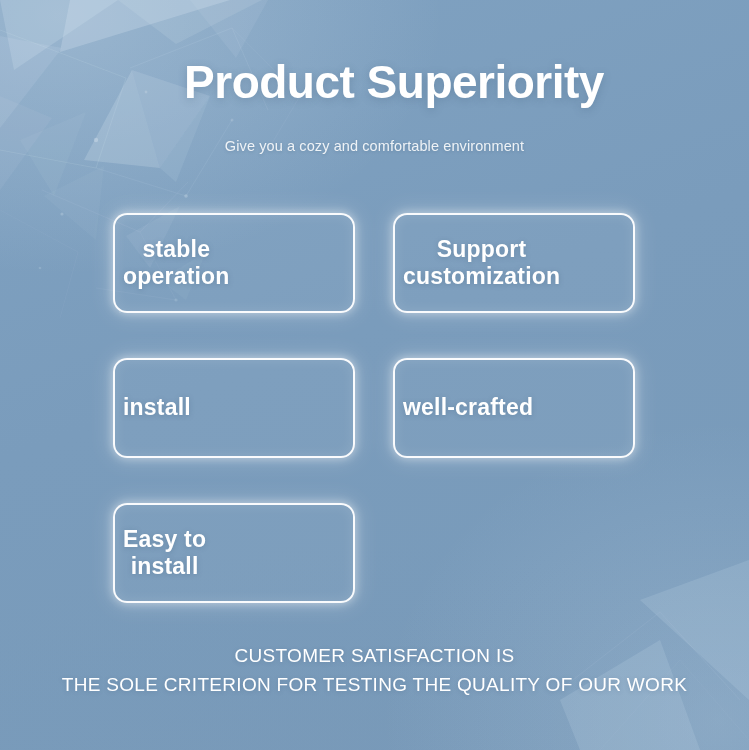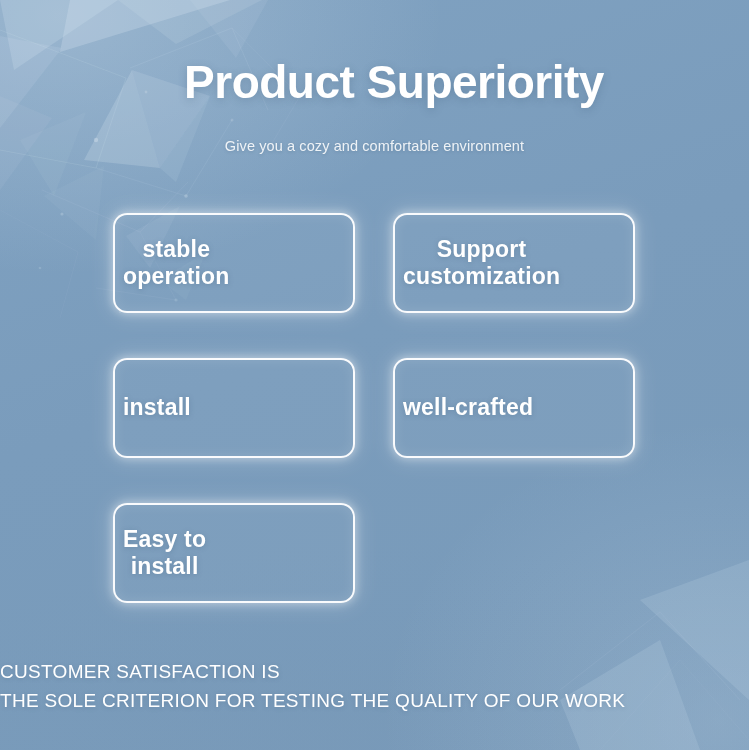--- a/index.html
+++ b/index.html
@@ -97,23 +97,23 @@
     letter-spacing: 0.2px;
     white-space: pre-line;
     text-shadow: 0 1px 5px rgba(70,100,130,0.35);
     padding: 0 8px;
   }
 
   
   .footer {
     position: absolute;
     left: 0;
-    top: 658px;
+    top: 642px;
     width: 100%;
-    text-align: left;
+    text-align: center;
   }
   .footer-line {
     font-size: 19px;
     font-weight: normal;
     color: #ffffff;
     line-height: 1.52;
     letter-spacing: 0.3px;
     text-shadow: 0 1px 4px rgba(65,95,125,0.28);
   }
 </style>

